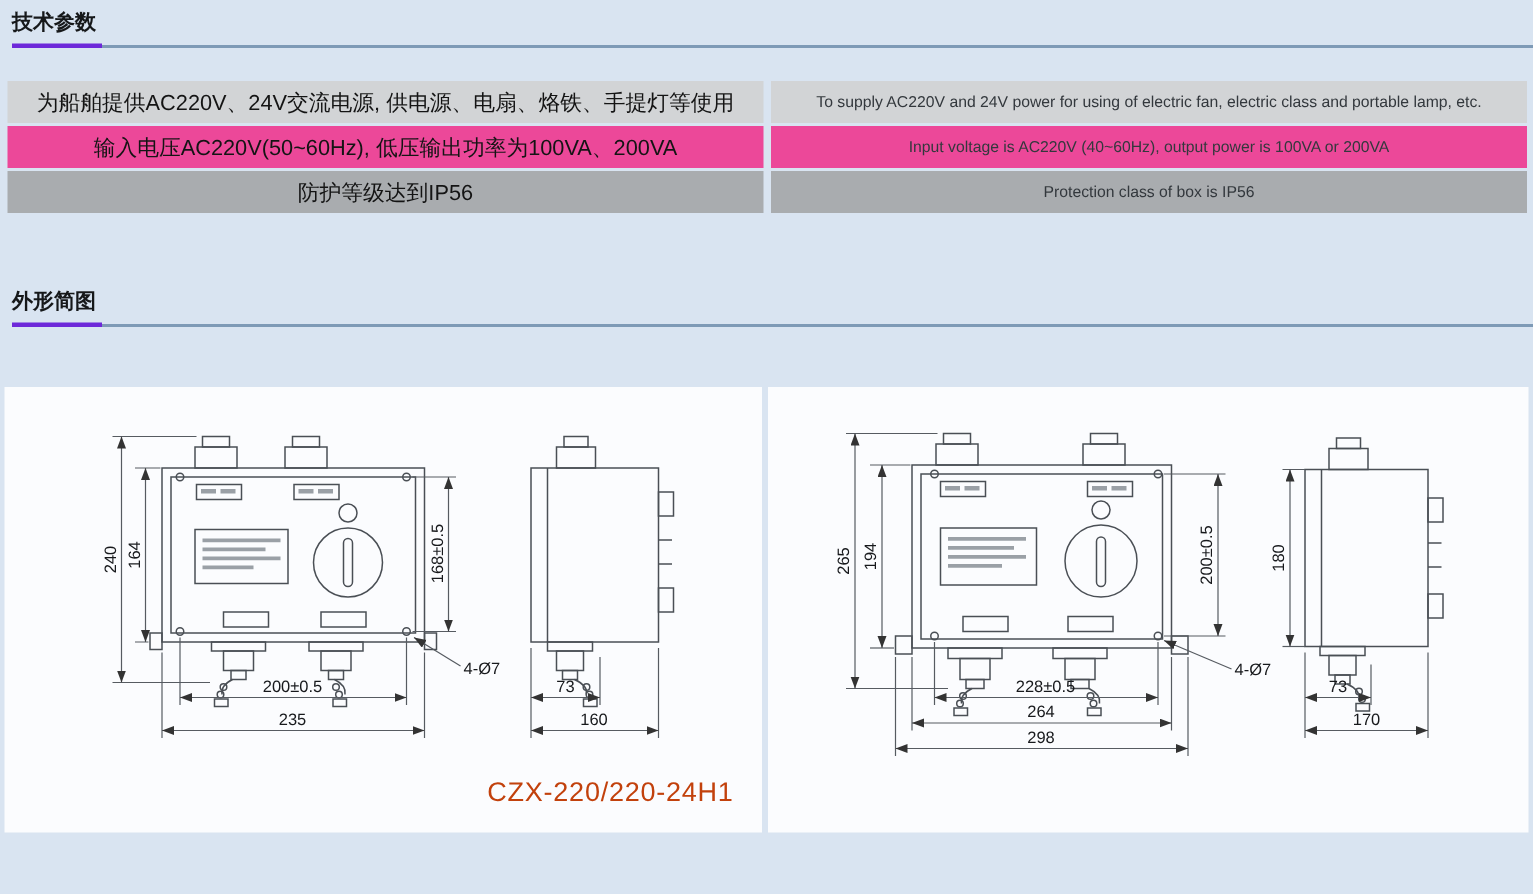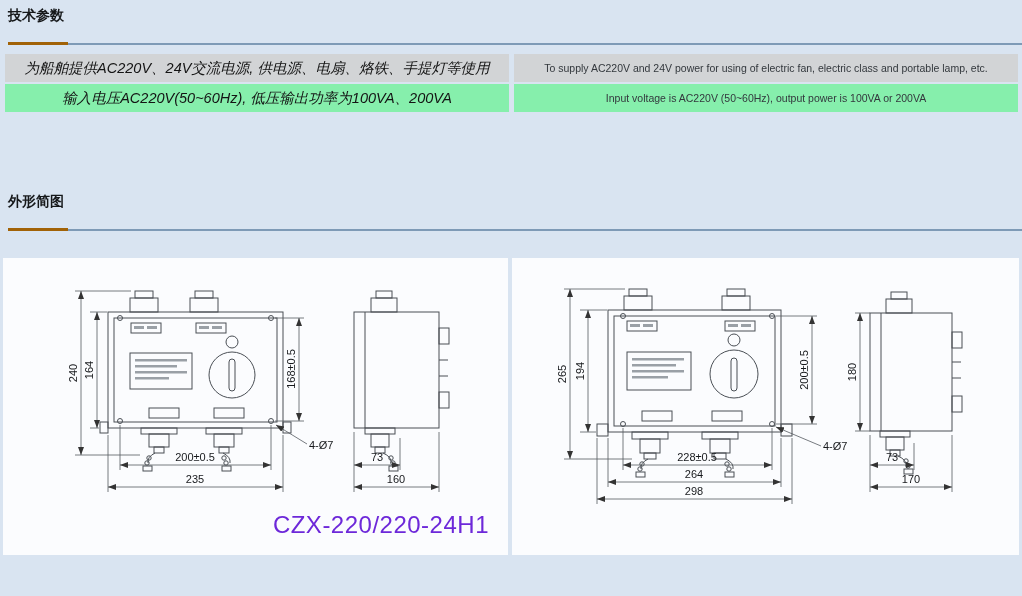--- a/index.html
+++ b/index.html
@@ -9,47 +9,47 @@
     background:#d9e4f1;
     font-family:"Liberation Sans", sans-serif;
     color:#1b1b1b;
   }
   
   .sec-hdr { position:absolute; left:8px; right:0; }
   .sec-hdr-1 { top:6px; }
   .sec-hdr-2 { top:192px; }
   .sec-title {
     display:inline-block; font-size:14px; font-weight:bold; color:#16181a;
-    padding:0 4px 17px 0; border-bottom:3px solid #a16207;
+    padding:0 4px 5px 0; border-bottom:3px solid #6d28d9;
     position:relative; z-index:2; white-space:nowrap;
   }
   .sec-rule { height:2px; background:#7e9ab6; margin-top:-2px; position:relative; z-index:1; }
 
   
   .params-table { position:absolute; left:5px; right:4px; top:54px; }
   .param-row { display:flex; gap:5px; margin-bottom:2px; height:28px; }
   .cell {
     display:flex; align-items:center; justify-content:center;
     white-space:nowrap; overflow:hidden; height:28px;
   }
-  .cell.zh { width:504px; flex:none; font-size:14.5px; color:#141414;font-style:italic; }
+  .cell.zh { width:504px; flex:none; font-size:14.5px; color:#141414; }
   .cell.en { flex:1; font-size:10.5px; color:#33383d; }
   .shade-a .cell { background:#d2d4d6; }
-  .shade-b .cell { background:#86efac; }
+  .shade-b .cell { background:#ec4899; }
   .shade-c .cell { background:#a9acaf; }
 
   
   .panel {
     position:absolute; top:258px; height:297px; background:#fbfcfe;
   }
   .panel-left  { left:3px;  width:505px; }
   .panel-right { left:512px; width:507px; }
   .model-label {
-    position:absolute; bottom:16px; font-size:24px; letter-spacing:0.5px;
-    color:#6d28d9; white-space:nowrap;margin-left:24px;
+    position:absolute; bottom:16px; font-size:18px; letter-spacing:0.5px;
+    color:#c2410c; white-space:nowrap;margin-left:24px;
   }
   .panel-left  .model-label { right:19px; }
   .panel-right .model-label { right:28px; }
 
   svg.drawing { display:block; }
   svg text { font-family:"Liberation Sans", sans-serif; font-size:11px; fill:#17191c; }
 </style>
 </head>
 <body>
 
@@ -58,23 +58,25 @@
   <div class="sec-rule"></div>
 </div>
 
 <div class="params-table">
   <div class="param-row shade-a">
     <div class="cell zh">为船舶提供AC220V、24V交流电源, 供电源、电扇、烙铁、手提灯等使用</div>
     <div class="cell en">To supply AC220V and 24V power for using of electric fan, electric class and portable lamp, etc.</div>
   </div>
   <div class="param-row shade-b">
     <div class="cell zh">输入电压AC220V(50~60Hz), 低压输出功率为100VA、200VA</div>
-    <div class="cell en">Input voltage is AC220V (50~60Hz), output power is 100VA or 200VA</div>
+    <div class="cell en">Input voltage is AC220V (40~60Hz), output power is 100VA or 200VA</div>
   </div>
   <div class="param-row shade-c">
+    <div class="cell zh">防护等级达到IP56</div>
+    <div class="cell en">Protection class of box is IP56</div>
   </div>
 </div>
 
 <div class="sec-hdr sec-hdr-2">
   <span class="sec-title">外形简图</span>
   <div class="sec-rule"></div>
 </div>
 
 <div class="panel panel-left">
   <svg class="drawing" width="505" height="318" viewBox="0 0 505 318">

